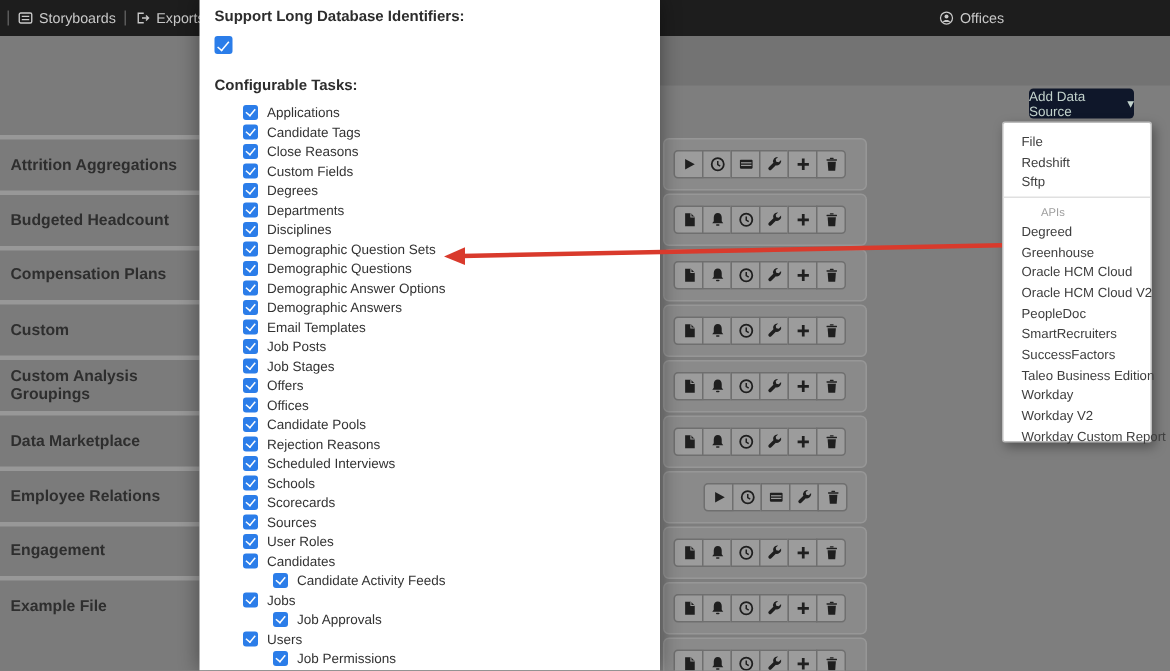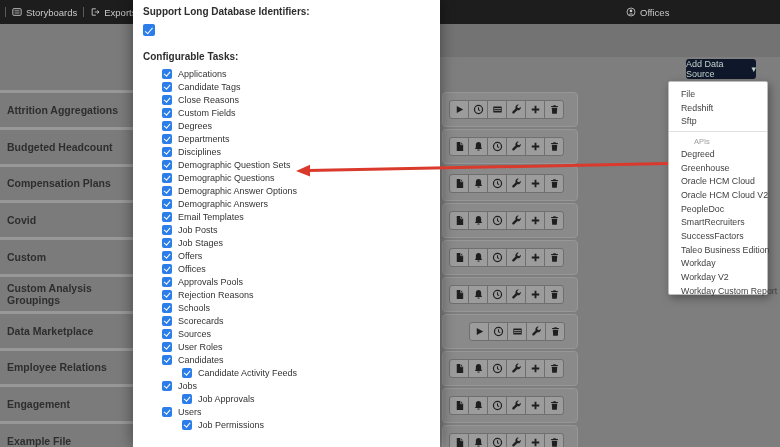--- a/index.html
+++ b/index.html
@@ -118,21 +118,20 @@
   </div>
 </div>
 
 <div class="dim-band"></div>
 
 <div class="sidebar">
   <div class="sb-list">
       <div class="sb-item">Attrition Aggregations</div>
       <div class="sb-item">Budgeted Headcount</div>
       <div class="sb-item">Compensation Plans</div>
-      <div class="sb-item">Covid</div>
       <div class="sb-item">Custom</div>
       <div class="sb-item">Custom Analysis Groupings</div>
       <div class="sb-item">Data Marketplace</div>
       <div class="sb-item">Employee Relations</div>
       <div class="sb-item">Engagement</div>
       <div class="sb-item">Example File</div>
     </div>
 </div>
 
 <div id="cards-root">
@@ -710,25 +709,29 @@
       <div class="task-row">
         <span class="cb small"></span>
         <span class="task-label">Offers</span>
       </div>
       <div class="task-row">
         <span class="cb small"></span>
         <span class="task-label">Offices</span>
       </div>
       <div class="task-row">
         <span class="cb small"></span>
-        <span class="task-label">Approvals Pools</span>
+        <span class="task-label">Candidate Pools</span>
       </div>
       <div class="task-row">
         <span class="cb small"></span>
         <span class="task-label">Rejection Reasons</span>
+      </div>
+      <div class="task-row">
+        <span class="cb small"></span>
+        <span class="task-label">Scheduled Interviews</span>
       </div>
       <div class="task-row">
         <span class="cb small"></span>
         <span class="task-label">Schools</span>
       </div>
       <div class="task-row">
         <span class="cb small"></span>
         <span class="task-label">Scorecards</span>
       </div>
       <div class="task-row">

